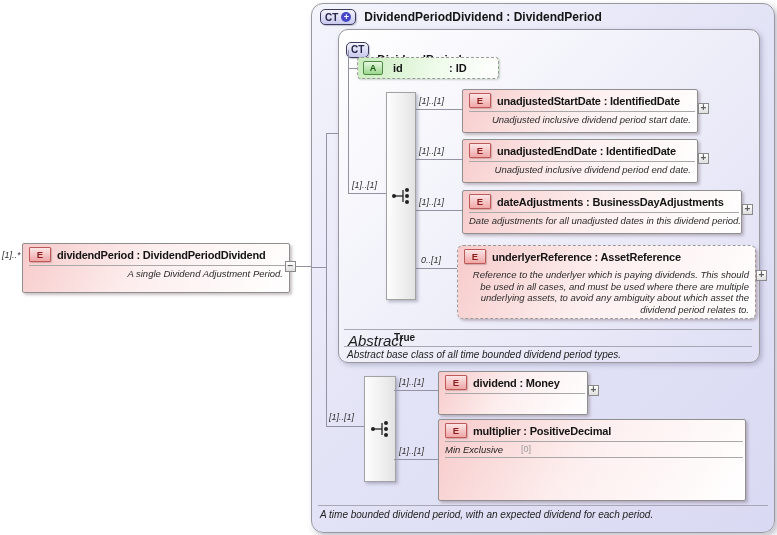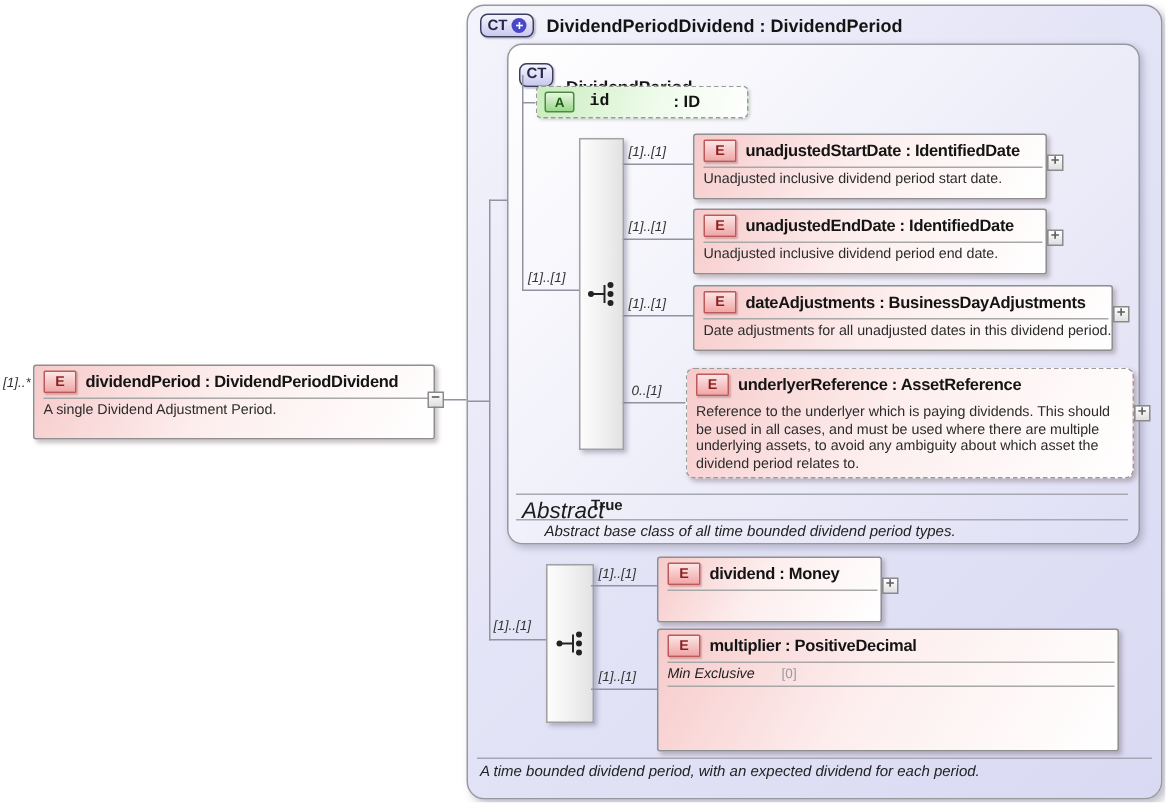--- a/index.html
+++ b/index.html
@@ -26,40 +26,40 @@
     color:#fff;font-size:9px;line-height:10px;text-align:center;font-weight:bold;}
 
   
   .el{position:absolute;border:1px solid #8f8f8f;border-radius:2px;
     background:linear-gradient(120deg,#f7caca 0%,#fdeeee 45%,#ffffff 100%);
     box-shadow:2px 2px 3px rgba(120,100,110,.4);display:flex;flex-direction:column;}
   .el.opt{border-style:dashed;border-color:#9a9a9a;border-radius:6px;}
   .el-head{display:flex;align-items:center;gap:6px;padding:3px 6px 2px 6px;white-space:nowrap;}
   .el-title{font-weight:bold;font-size:11px;color:#141414;letter-spacing:-0.2px;}
   .el-div{height:1px;background:#a8a8a8;margin:1px 2px 0 6px;}
-  .el-ann{font-size:9.5px;color:#2b2b2b;padding:2px 6px 3px 6px;
-    white-space:nowrap;line-height:1.22;}
+  .el-ann{font-style:italic;font-size:9.5px;color:#2b2b2b;padding:2px 6px 3px 6px;
+    white-space:nowrap;line-height:1.22;text-align:right;}
   .el-ann.wrap{white-space:normal;}
   .facet-row{display:flex;align-items:flex-start;gap:18px;padding:2px 6px 1px 6px;}
   .facet-label{font-style:italic;font-size:9.5px;color:#1c1c1c;}
   .facet-value{font-size:9px;color:#9a9a9a;}
 
   .e-badge{flex:0 0 auto;width:20px;height:13px;border:1px solid #bc5a5a;border-radius:1px;
     background:linear-gradient(#fce6e6,#f1a6a6);color:#8b1f1f;font-weight:bold;font-size:9.5px;
     line-height:13px;text-align:center;box-shadow:1px 1px 1px rgba(140,90,90,.35);}
   .a-badge{flex:0 0 auto;width:18px;height:12px;border:1px solid #4e8a44;border-radius:2px;
     background:linear-gradient(#e6f8e0,#9bd78d);color:#1e5c14;font-weight:bold;font-size:9px;
     line-height:12px;text-align:center;}
 
   
   .attr{position:absolute;display:flex;align-items:center;gap:10px;padding:0 5px;
     height:22px;border:1px dashed #9a9a9a;border-radius:4px;
     background:linear-gradient(110deg,#c9ecbd 0%,#eefbea 55%,#ffffff 100%);
     box-shadow:1px 1px 2px rgba(110,140,110,.35);box-sizing:border-box;}
-  .attr-name{font-weight:bold;font-size:11px;color:#141414;width:46px;font-family:Liberation Mono, monospace;}
+  .attr-name{font-weight:bold;font-size:11px;color:#141414;width:46px;}
   .attr-type{font-weight:bold;font-size:11px;color:#141414;}
 
   
   .seq{position:absolute;border:1px solid #a2a2a2;
     background:linear-gradient(to right,#fdfdfd,#ececec 70%,#e2e2e2);
     box-shadow:2px 2px 3px rgba(110,110,140,.45);display:flex;align-items:center;justify-content:center;}
 
   .card{position:absolute;font-size:9px;font-weight:normal;font-style:italic;color:#333;white-space:nowrap;}
 
   .expander{position:absolute;width:11px;height:11px;box-sizing:border-box;border:1px solid #8a8a8a;
@@ -177,21 +177,21 @@
           </div>
         <div class="el-div"></div>
         <div class="el-ann wrap">Reference to the underlyer which is paying dividends. This should be used in all cases, and must be used where there are multiple underlying assets, to avoid any ambiguity about which asset the dividend period relates to.</div>
       </div>
       <div class="expander" style="left:417px;top:240px;">+</div>
 
       <div class="hline" style="left:5px;top:299px;width:408px;background:#a8a8b4;"></div>
       <div class="abs-row-label" style="left:9px;top:302px;">Abstract</div>
       <div class="abs-row-value" style="left:55px;top:302px;">True</div>
       <div class="hline" style="left:5px;top:316px;width:408px;background:#a8a8b4;"></div>
-      <div class="footer-ann" style="left:24px;top:319px;">Abstract base class of all time bounded dividend period types.</div>
+      <div class="footer-ann" style="left:8px;top:319px;">Abstract base class of all time bounded dividend period types.</div>
     </div>
 
     <div class="card" style="left:17px;top:408px;">[1]..[1]</div>
     <div class="seq" style="left:52px;top:372px;width:30px;height:104px;">
       <svg width="22" height="18" viewBox="0 0 22 18">
         <line x1="4" y1="9" x2="13" y2="9" stroke="#222" stroke-width="1.3"></line>
         <line x1="13" y1="3" x2="13" y2="15" stroke="#222" stroke-width="1.3"></line>
         <circle cx="4" cy="9" r="2" fill="#222"></circle>
         <circle cx="17" cy="3" r="2" fill="#222"></circle>
         <circle cx="17" cy="9" r="2" fill="#222"></circle>

